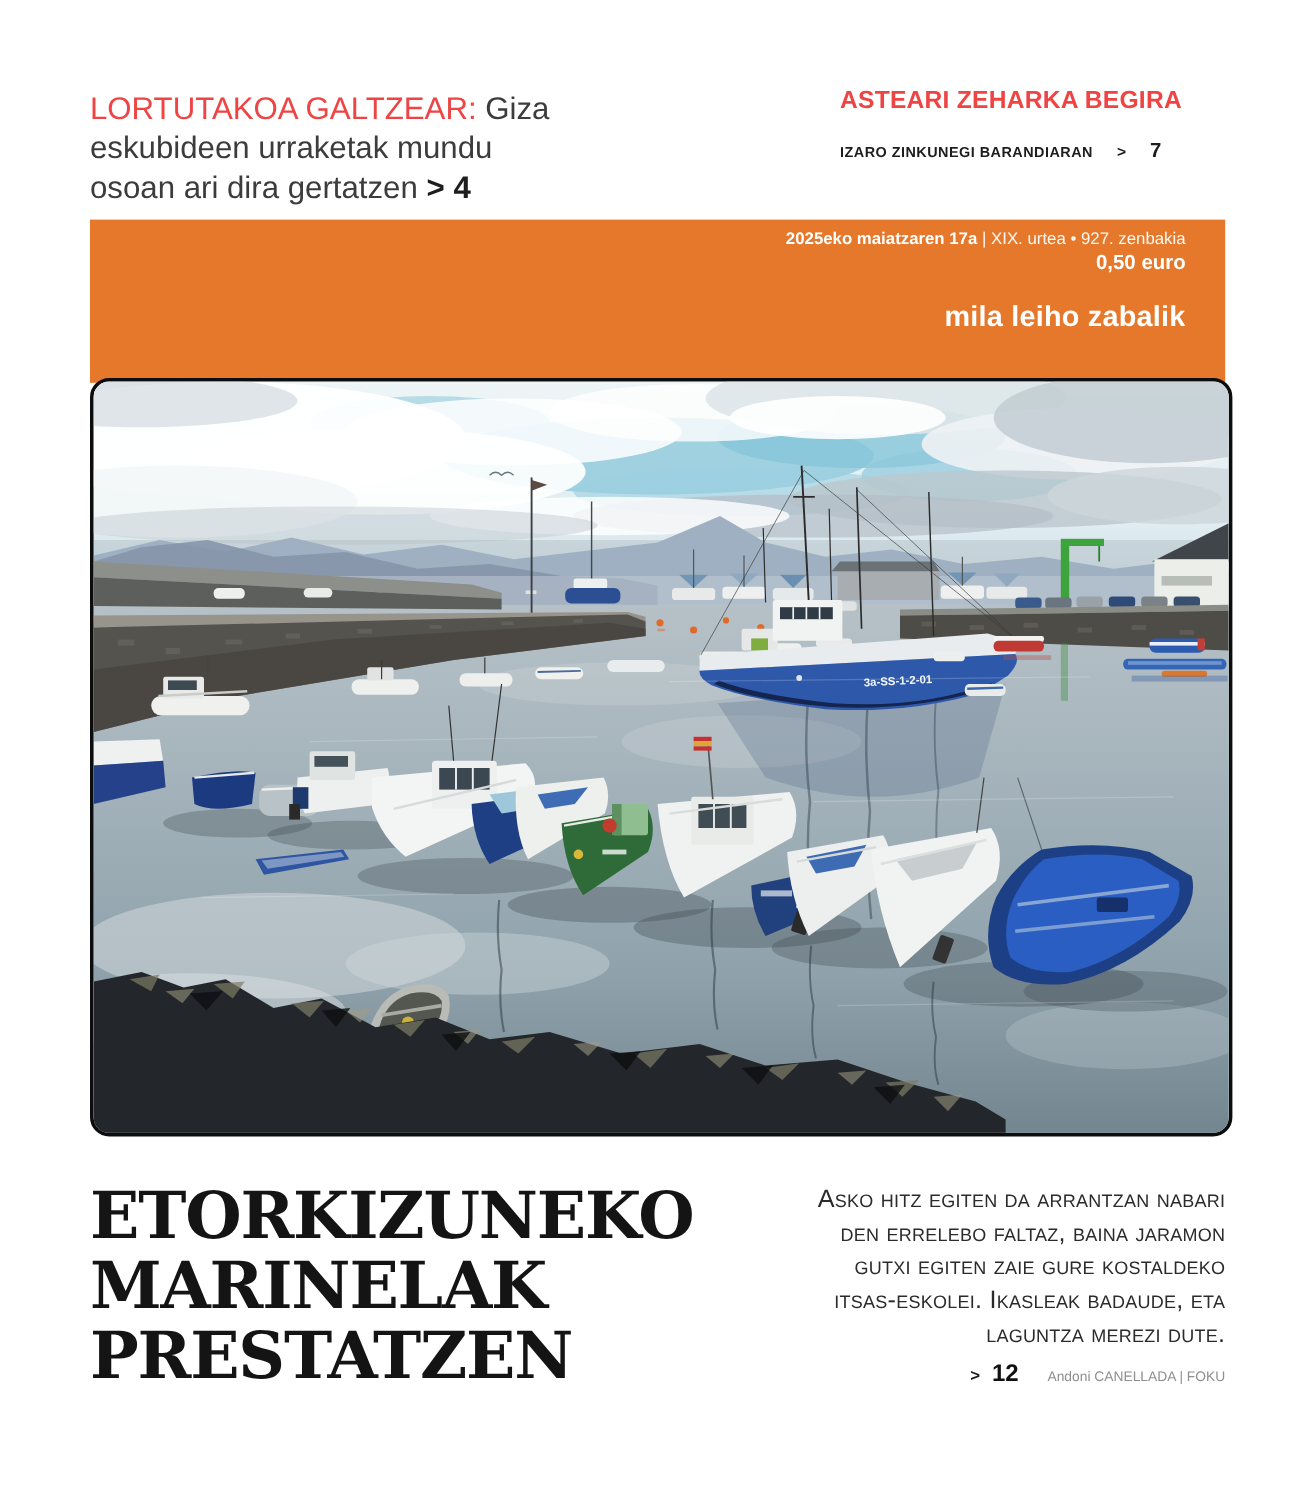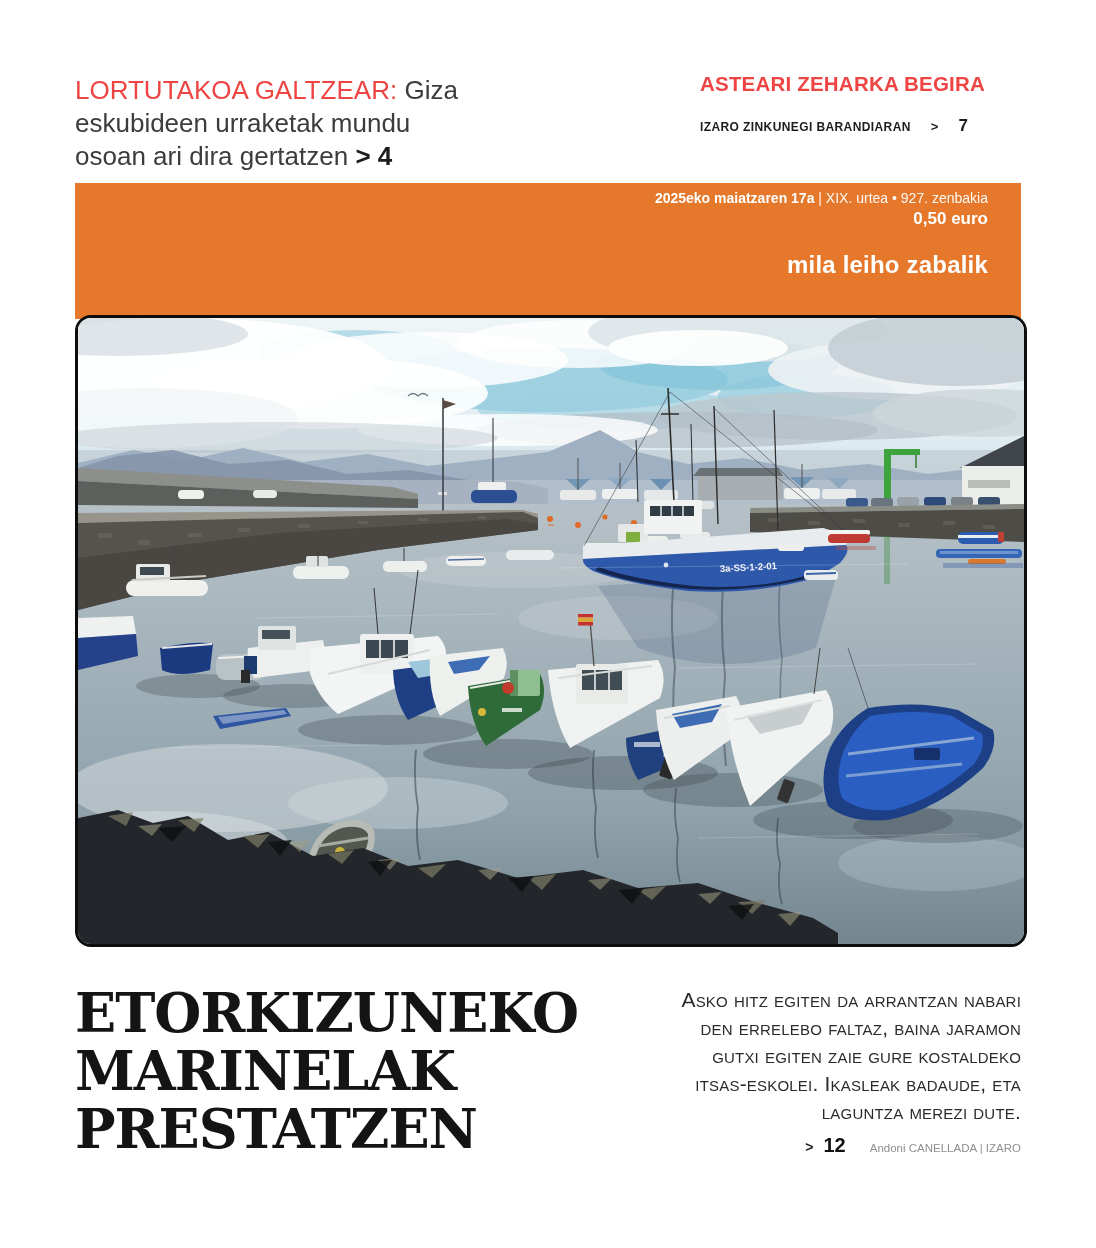--- a/index.html
+++ b/index.html
@@ -457,14 +457,14 @@
   <div>ETORKIZUNEKO</div>
   <div>MARINELAK</div>
   <div>PRESTATZEN</div>
 </div>
 
 <div class="abs standfirst">Asko hitz egiten da arrantzan nabari den errelebo faltaz, baina jaramon gutxi egiten zaie gure kostaldeko itsas-eskolei. Ikasleak badaude, eta laguntza merezi dute.</div>
 
 <div class="abs refrow">
   <span class="arrow arr">&gt;</span>
   <span class="num">12</span>
-  <span class="credit">Andoni CANELLADA | IZARO</span>
+  <span class="credit">Andoni CANELLADA | FOKU</span>
 </div>
 
 </body></html>

